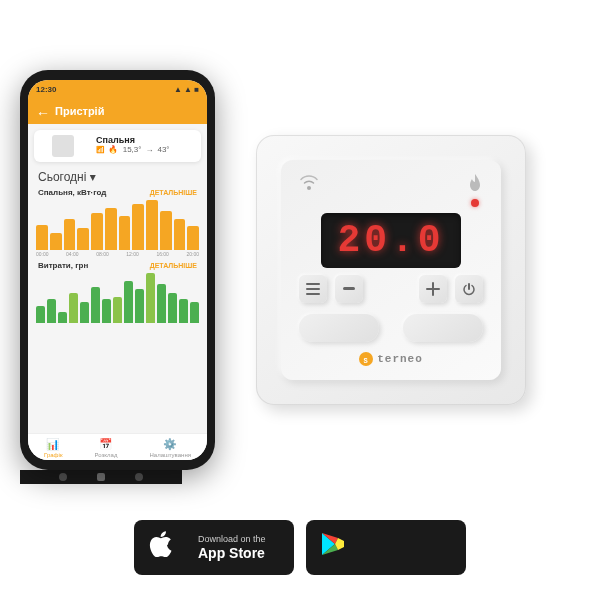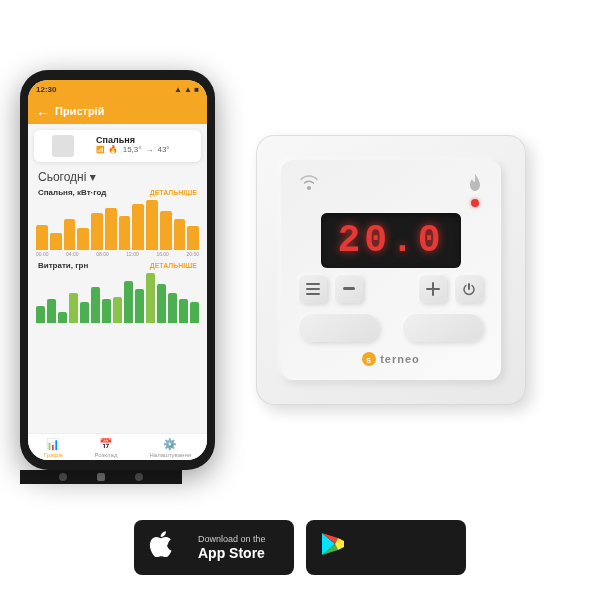--- a/index.html
+++ b/index.html
@@ -383,20 +383,21 @@
 
     .terneo-brand {
       display: flex;
       align-items: center;
       gap: 4px;
       font-size: 11px;
       color: #888;
       font-weight: bold;
       letter-spacing: 1px;
       margin-top: 4px;
+      font-family: Liberation Mono, monospace;
     }
 
     
     .badges-row {
       display: flex;
       gap: 12px;
       align-items: center;
       justify-content: center;
       padding-bottom: 5px;
     }

